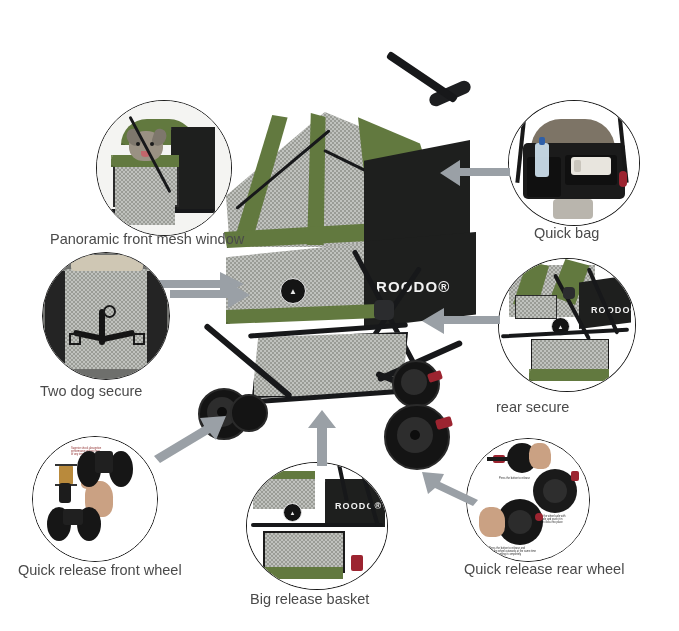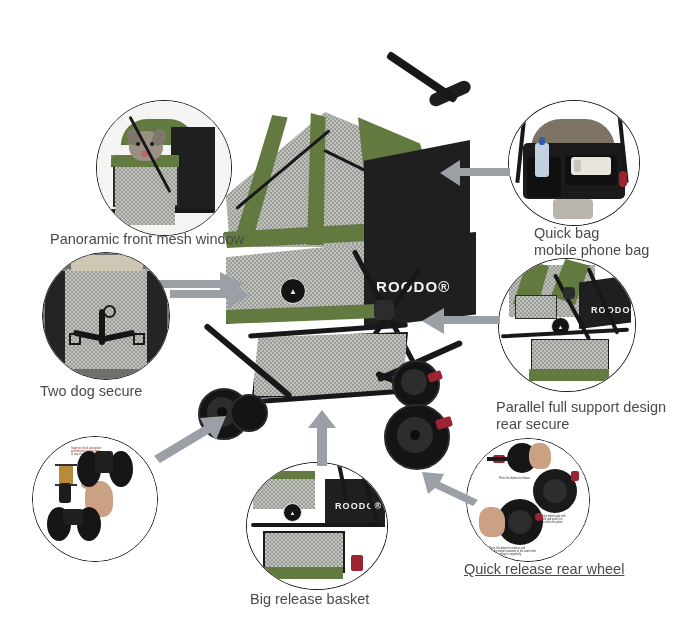--- a/index.html
+++ b/index.html
@@ -225,20 +225,21 @@
       <div style="position:absolute;left:76px;top:14px;width:24px;height:36px;border-radius:50%;background:#161616;"></div>
       <div style="position:absolute;left:62px;top:14px;width:18px;height:22px;background:#202020;border-radius:3px;"></div>
 
       <div style="position:absolute;left:14px;top:70px;width:24px;height:34px;border-radius:50%;background:#161616;"></div>
       <div style="position:absolute;left:44px;top:70px;width:24px;height:34px;border-radius:50%;background:#161616;"></div>
       <div style="position:absolute;left:30px;top:72px;width:20px;height:16px;background:#202020;border-radius:3px;"></div>
       <div style="position:absolute;left:26px;top:46px;width:12px;height:20px;background:#1c1c1c;border-radius:3px;"></div>
     </div>
   </div>
   <div class="caption" style="left:18px;top:562px;">
+    <span class="ln">Quick release front wheel</span>
   </div>
   <div class="arrow" style="left:150px;top:412px;width:78px;height:48px;">
     <svg width="78" height="48" viewBox="0 0 78 48">
       <g fill="#9aa0a6">
         <path d="M4 44 L54 14 L50 6 L76 4 L66 28 L60 21 L10 51 Z"></path>
       </g>
     </svg>
   </div>
 
   <div class="callout" style="left:246px;top:462px;width:140px;height:126px;">
@@ -283,21 +284,20 @@
       <div style="position:absolute;left:65px;top:59px;width:7px;height:12px;background:#c9c5bc;border-radius:2px;"></div>
 
       <div style="position:absolute;left:10px;top:12px;width:4px;height:70px;background:#181818;transform:rotate(6deg);"></div>
       <div style="position:absolute;left:112px;top:12px;width:4px;height:70px;background:#181818;transform:rotate(-6deg);"></div>
       <div class="redbit" style="left:110px;top:70px;width:8px;height:16px;border-radius:4px;"></div>
       <div style="position:absolute;left:44px;top:98px;width:40px;height:20px;background:#b9b5ad;border-radius:4px;"></div>
     </div>
   </div>
   <div class="caption" style="left:534px;top:225px;">
     <span class="ln">Quick bag</span>
-    <span class="ln">mobile phone bag</span>
   </div>
   <div class="arrow" style="left:438px;top:158px;width:74px;height:30px;">
     <svg width="74" height="30" viewBox="0 0 74 30">
       <g fill="#9aa0a6">
         <path d="M72 10 L22 10 L22 2 L2 15 L22 28 L22 18 L72 18 Z"></path>
       </g>
     </svg>
   </div>
 
   <div class="callout" style="left:498px;top:258px;width:136px;height:132px;">
@@ -316,21 +316,20 @@
       <div class="bar" style="left:2px;top:72px;width:128px;height:4px;transform:rotate(-3deg);"></div>
       <div class="mesh" style="position:absolute;left:32px;top:80px;width:76px;height:30px;border:1.5px solid #1b1b1b;"></div>
       <div class="greenfab" style="position:absolute;left:30px;top:110px;width:80px;height:12px;"></div>
 
       <div class="bar" style="left:36px;top:46px;width:74px;height:4px;transform:rotate(62deg);"></div>
       <div class="bar" style="left:68px;top:40px;width:72px;height:4px;transform:rotate(66deg);"></div>
       <div class="bar" style="left:64px;top:28px;width:12px;height:12px;border-radius:4px;background:#2b2c2e;"></div>
     </div>
   </div>
   <div class="caption" style="left:496px;top:399px;">
-    <span class="ln">Parallel full support design</span>
     <span class="ln">rear secure</span>
   </div>
   <div class="arrow" style="left:420px;top:306px;width:82px;height:30px;">
     <svg width="82" height="30" viewBox="0 0 82 30">
       <g fill="#9aa0a6">
         <path d="M80 10 L24 10 L24 2 L2 15 L24 28 L24 18 L80 18 Z"></path>
       </g>
     </svg>
   </div>
 
@@ -353,21 +352,21 @@
 
       <div style="position:absolute;left:30px;top:60px;width:46px;height:46px;border-radius:50%;background:#161616;"></div>
       <div style="position:absolute;left:41px;top:71px;width:24px;height:24px;border-radius:50%;background:#2c2c2c;"></div>
       <div class="hand" style="left:12px;top:68px;width:26px;height:30px;"></div>
       <div class="redbit" style="left:68px;top:74px;width:8px;height:8px;border-radius:50%;"></div>
       <div class="tiny-dark" style="left:22px;top:108px;width:60px;">Press the button to release and
 pull the wheel outwards at the same time
 for dismantling it completely</div>
     </div>
   </div>
-  <div class="caption" style="left:464px;top:561px;text-decoration:underline;">
+  <div class="caption" style="left:464px;top:561px;">
     <span class="ln">Quick release rear wheel</span>
   </div>
   <div class="arrow" style="left:422px;top:466px;width:58px;height:40px;">
     <svg width="58" height="40" viewBox="0 0 58 40">
       <g fill="#9aa0a6">
         <path d="M56 34 L18 16 L22 8 L0 6 L6 28 L13 22 L51 40 Z"></path>
       </g>
     </svg>
   </div>
 

